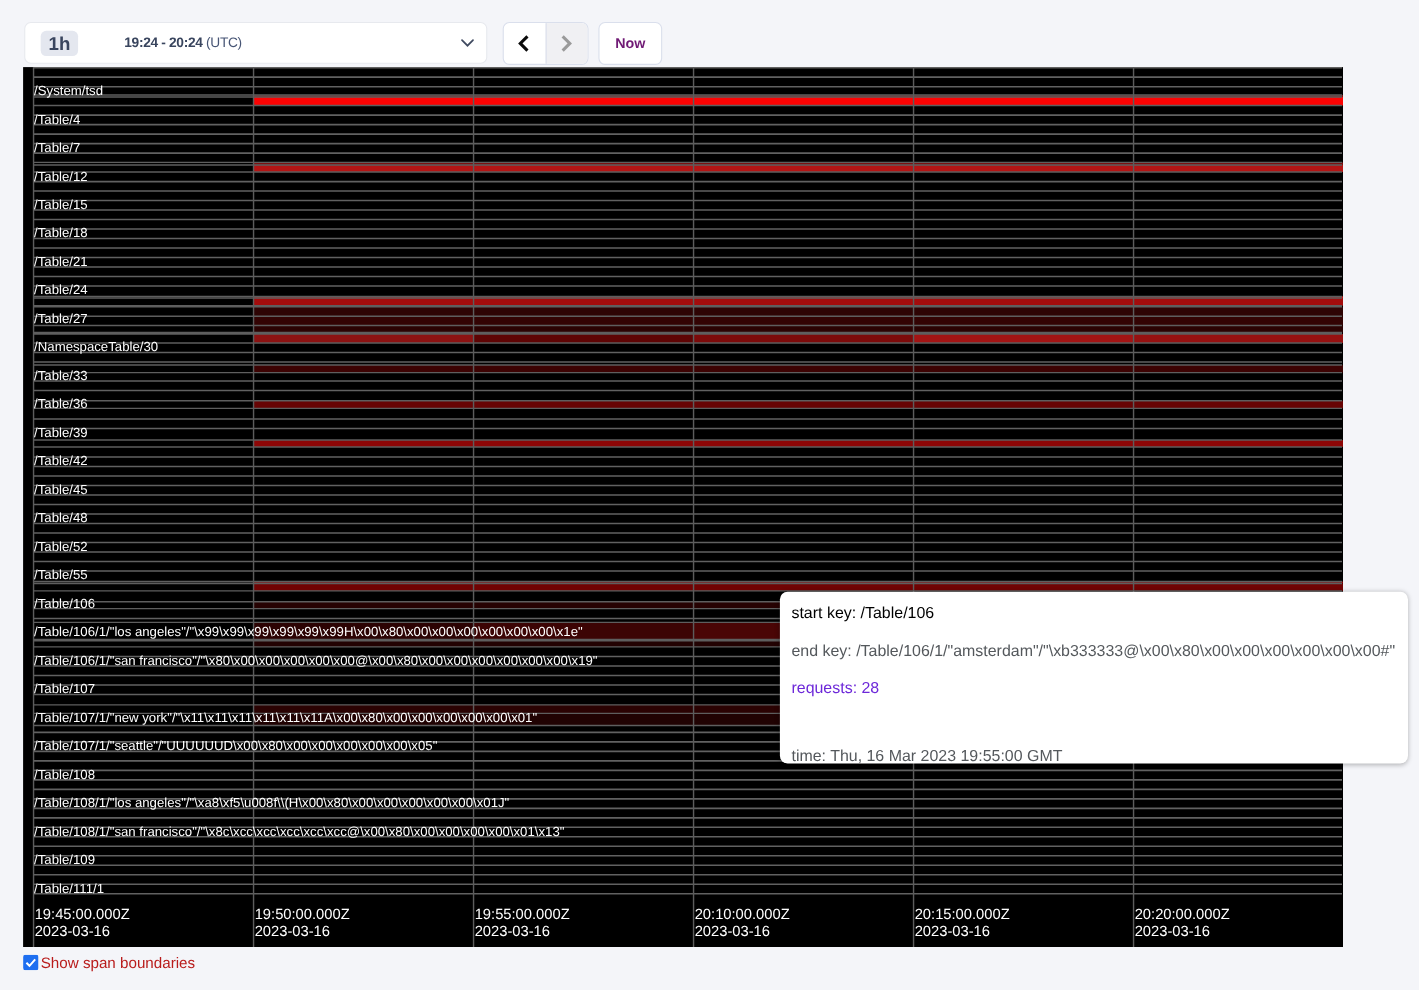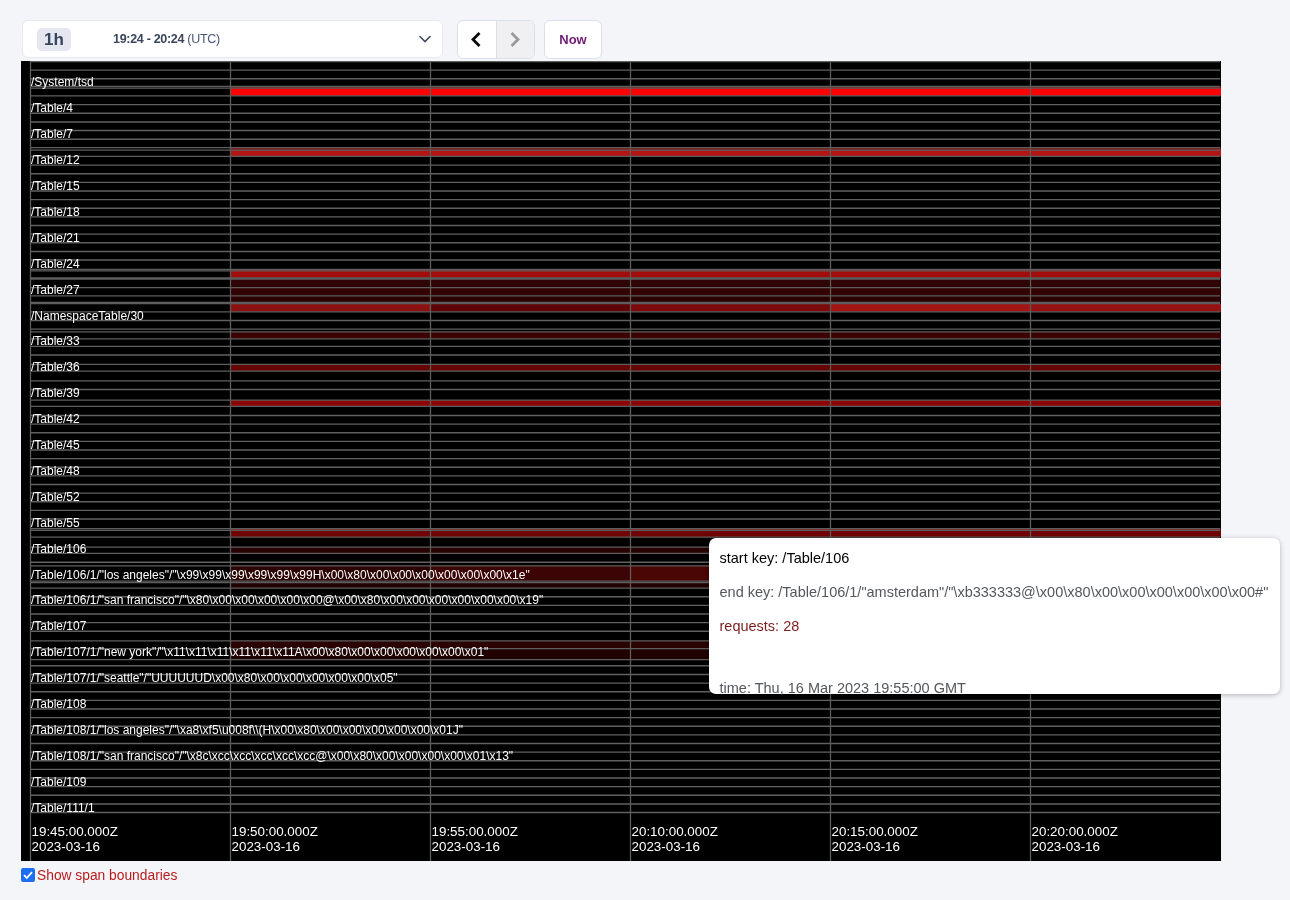--- a/index.html
+++ b/index.html
@@ -105,20 +105,20 @@
 <text x="810.5" y="790">2023-03-16</text>
 <text x="1010.5" y="774.5">20:20:00.000Z</text>
 <text x="1010.5" y="790">2023-03-16</text>
 </g>
 </svg>
 </div>
 
 <div class="abs" style="left:709px;top:538px;width:571px;height:156px;background:#fff;border-radius:7px;box-shadow:0 1px 5px rgba(0,0,0,0.28);"></div>
 <div class="abs" style="left:719.5px;top:550px;width:560px;height:19px;font-size:14.5px;color:#000000;white-space:nowrap;">start key: /Table/106</div>
 <div class="abs" style="left:719.5px;top:584px;width:560px;height:19px;font-size:14.5px;color:#54585c;white-space:nowrap;">end key: /Table/106/1/"amsterdam"/"\xb333333@\x00\x80\x00\x00\x00\x00\x00\x00#"</div>
-<div class="abs" style="left:719.5px;top:618px;width:560px;height:19px;font-size:14.5px;color:#7f1d1d;white-space:nowrap;">requests: 28</div>
+<div class="abs" style="left:719.5px;top:618px;width:560px;height:19px;font-size:14.5px;color:#6d28d9;white-space:nowrap;">requests: 28</div>
 <div class="abs" style="left:719.5px;top:680px;width:560px;height:19px;font-size:14.5px;color:#54585c;white-space:nowrap;">time: Thu, 16 Mar 2023 19:55:00 GMT</div>
 
 <svg class="abs" style="left:21px;top:868px" width="14" height="14" viewBox="0 0 14 14">
     <rect x="0" y="0" width="14" height="14" rx="2" fill="#1d6ef0"></rect>
     <path d="M3 7.2 L5.8 10 L11 4.2" stroke="#fff" stroke-width="1.8" fill="none"></path>
   </svg>
 <div class="abs" style="left:37px;top:867.5px;font-size:13.8px;color:#b91c1c;">Show span boundaries</div>
 
 </body></html>

